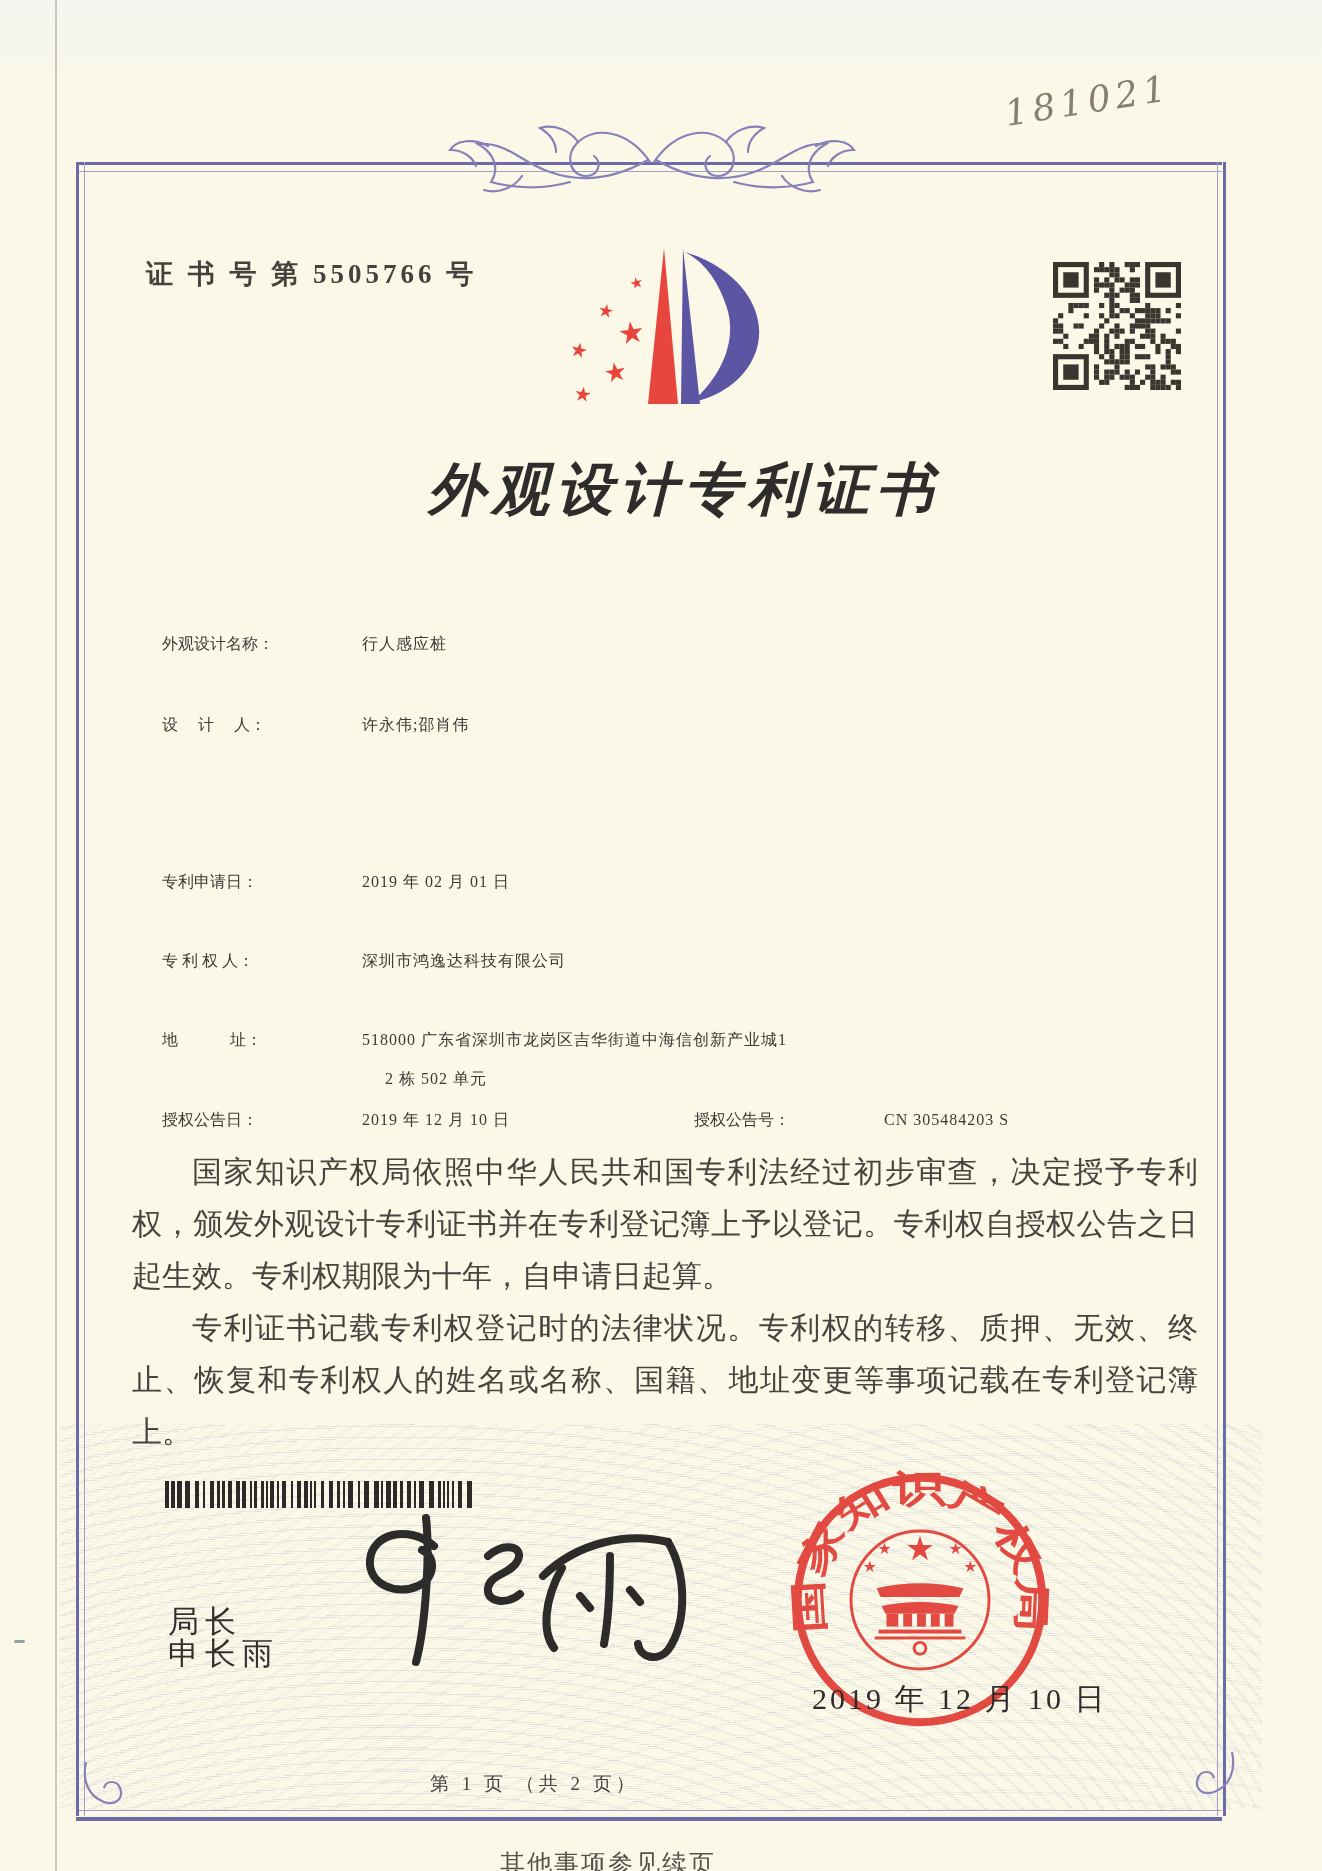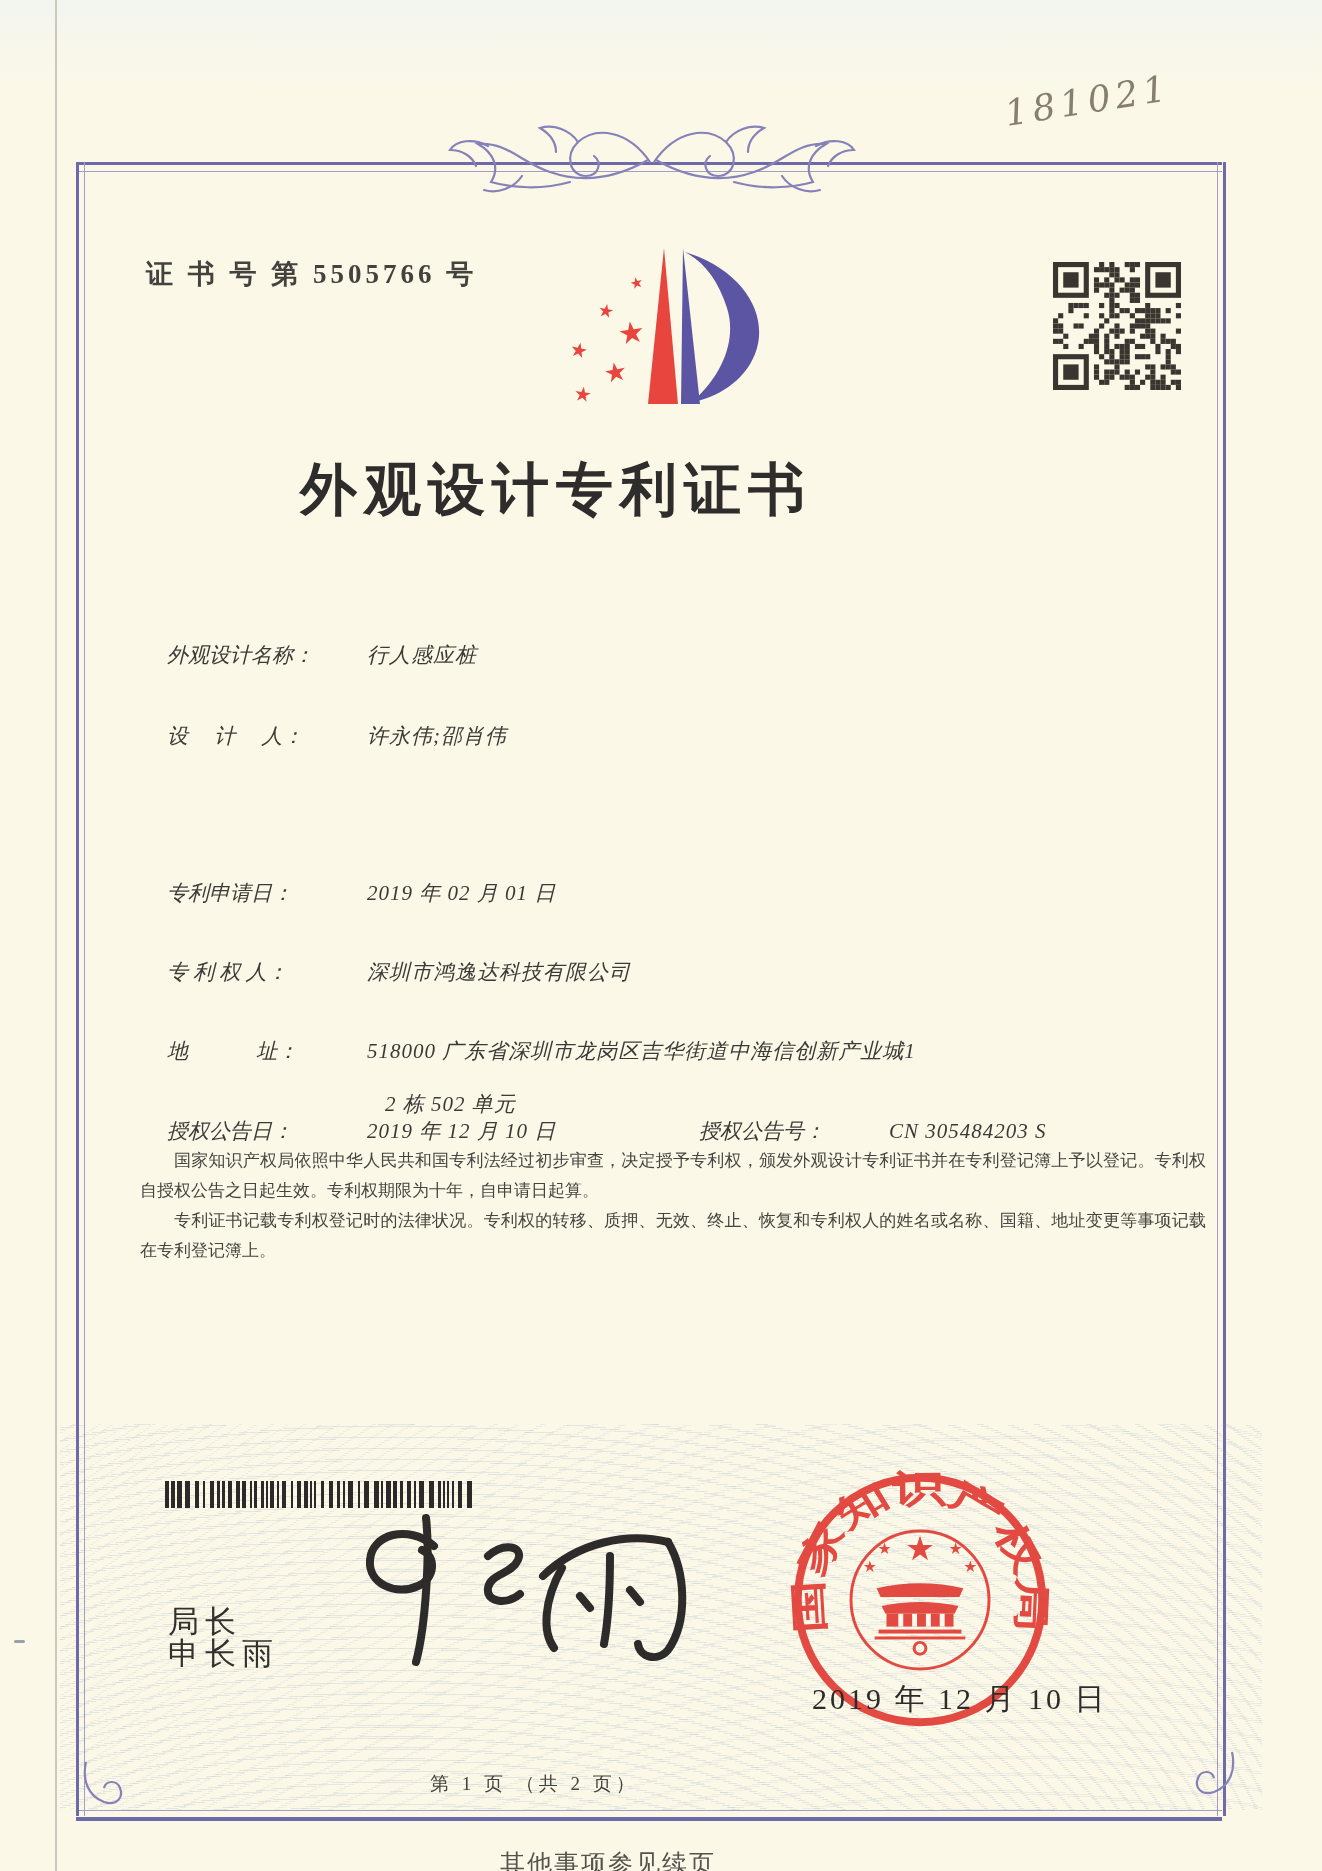--- a/index.html
+++ b/index.html
@@ -23,30 +23,30 @@
     background:
      repeating-radial-gradient(140% 100% at 28% 255%, rgba(120,138,182,.17) 0 1px, transparent 1px 8px),
      repeating-radial-gradient(150% 110% at 78% -150%, rgba(120,138,182,.11) 0 1px, transparent 1px 9px);
   }
   .handwritten{left:1004px;top:80px;font-size:36px;font-style:italic;letter-spacing:5px;
     color:#867f6e;transform:rotate(-9deg);font-family:"DejaVu Serif",serif;}
   .cert-no{left:146px;top:256px;font-size:27px;letter-spacing:4px;color:#44423e;font-weight:bold;}
   .logo{left:552px;top:244px;width:218px;height:166px;}
   .logo .star{position:absolute;color:#e8453e;line-height:1;}
   .qr{left:1053px;top:262px;width:128px;height:128px;}
-  .title{left:300px;top:452px;width:640px;text-align:left;font-size:57px;font-weight:bold;
-    letter-spacing:7px;color:#2f2d2b;}
+  .title{left:300px;top:452px;width:640px;text-align:right;font-size:57px;font-weight:bold;
+    letter-spacing:7px;color:#2f2d2b;font-style:italic;}
   
-  .frow{left:146px;font-size:21px;color:#3c3a37;white-space:pre;font-style:italic;}
+  .frow{left:146px;font-size:16px;color:#3c3a37;white-space:pre;}
   .f-label{display:inline-block;min-width:200px;white-space:pre;}
   .f-value{letter-spacing:1px;}
   .addr-l2{margin-left:239px;display:block;margin-top:0;letter-spacing:1px;}
   .grant-no{left:678px;top:0;}
   
-  .body-text{left:140px;top:1146px;width:1066px;font-size:17px;line-height:30px;
+  .body-text{left:132px;top:1146px;width:1066px;font-size:30px;line-height:52px;
     text-align:justify;color:#46443f;}
   .body-text p{margin:0;text-indent:2em;}
   .barcode{left:165px;top:1481px;width:313px;height:27px;}
   .director-title{left:168px;top:1582px;font-size:31px;letter-spacing:6px;color:#33312e;margin-top:19px;}
   .director-name{left:168px;top:1633px;font-size:31px;letter-spacing:6px;color:#33312e;}
   .signature{left:338px;top:1512px;width:360px;height:185px;}
   .seal{left:782px;top:1462px;width:276px;height:276px;opacity:.92;}
   .seal-date{left:812px;top:1679px;font-size:30px;letter-spacing:3px;color:#2e2b28;z-index:5;}
   .page-footer{left:430px;top:1771px;width:440px;font-size:19px;
     letter-spacing:4px;color:#45433f;}

